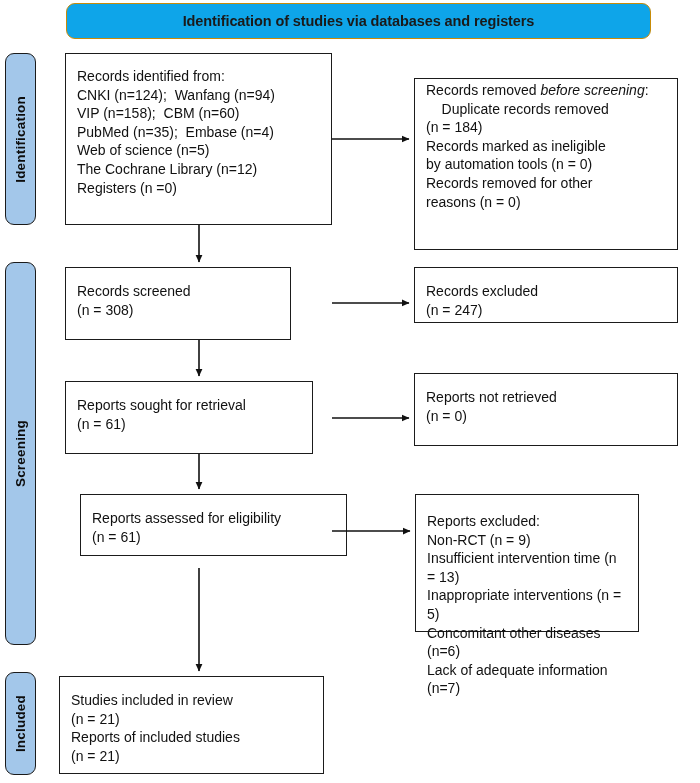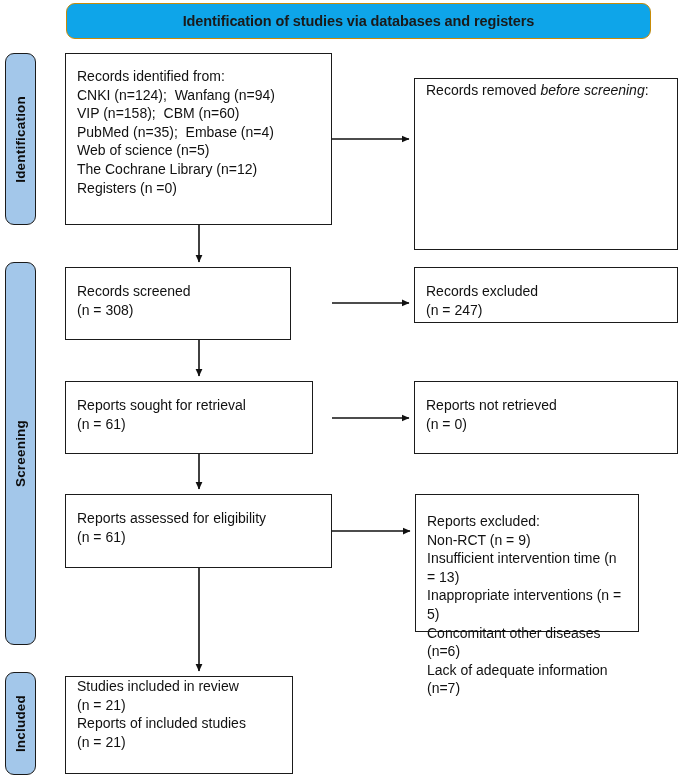--- a/index.html
+++ b/index.html
@@ -86,26 +86,26 @@
     white-space: pre-wrap;
   }
   .em { font-style: italic; }
 
   #box-identified        { left: 65px;  top: 53px;  width: 267px; height: 172px; }
   #box-removed           { left: 414px; top: 53px;  width: 264px; height: 172px;
                            padding-top: 2px; margin-top: 25px; }
   #box-screened          { left: 65px;  top: 267px; width: 226px; height: 73px; }
   #box-excluded          { left: 414px; top: 267px; width: 264px; height: 56px; }
   #box-sought            { left: 65px;  top: 381px; width: 248px; height: 73px; }
-  #box-not-retrieved     { left: 414px; top: 381px; width: 264px; height: 73px; }
-  #box-assessed          { left: 65px;  top: 494px; width: 267px; height: 74px; }
+  #box-not-retrieved     { left: 414px; top: 373px; width: 264px; height: 73px; }
+  #box-assessed          { left: 80px;  top: 494px; width: 267px; height: 62px; }
   #box-reports-excluded  { left: 415px; top: 494px; width: 224px; height: 138px;
                            padding-top: 17px; }
-  #box-included          { left: 65px;  top: 676px; width: 228px; height: 98px;
-                           padding-top: 0; }
+  #box-included          { left: 59px;  top: 676px; width: 265px; height: 98px;
+                           padding-top: 14px; }
 
   #box-identified .box-text  { padding-top: 4px; }
   #box-screened .box-text,
   #box-excluded .box-text,
   #box-sought .box-text,
   #box-not-retrieved .box-text,
   #box-assessed .box-text    { padding-top: 5px; }
 
   
   #connectors {
@@ -141,20 +141,26 @@
 CNKI (n=124);  Wanfang (n=94)
 VIP (n=158);  CBM (n=60)
 PubMed (n=35);  Embase (n=4)
 Web of science (n=5)
 The Cochrane Library (n=12)
 Registers (n =0)</div>
   </div>
 
   <div class="box" id="box-removed">
     <div class="box-text"><span>Records removed </span><span class="em">before screening</span><span>:</span></div>
+    <div class="box-text indent-block">    Duplicate records removed
+(n = 184)
+Records marked as ineligible
+by automation tools (n = 0)
+Records removed for other
+reasons (n = 0)</div>
   </div>
 
   <div class="box" id="box-screened">
     <div class="box-text">Records screened
 (n = 308)</div>
   </div>
   <div class="box" id="box-excluded">
     <div class="box-text">Records excluded
 (n = 247)</div>
   </div>

